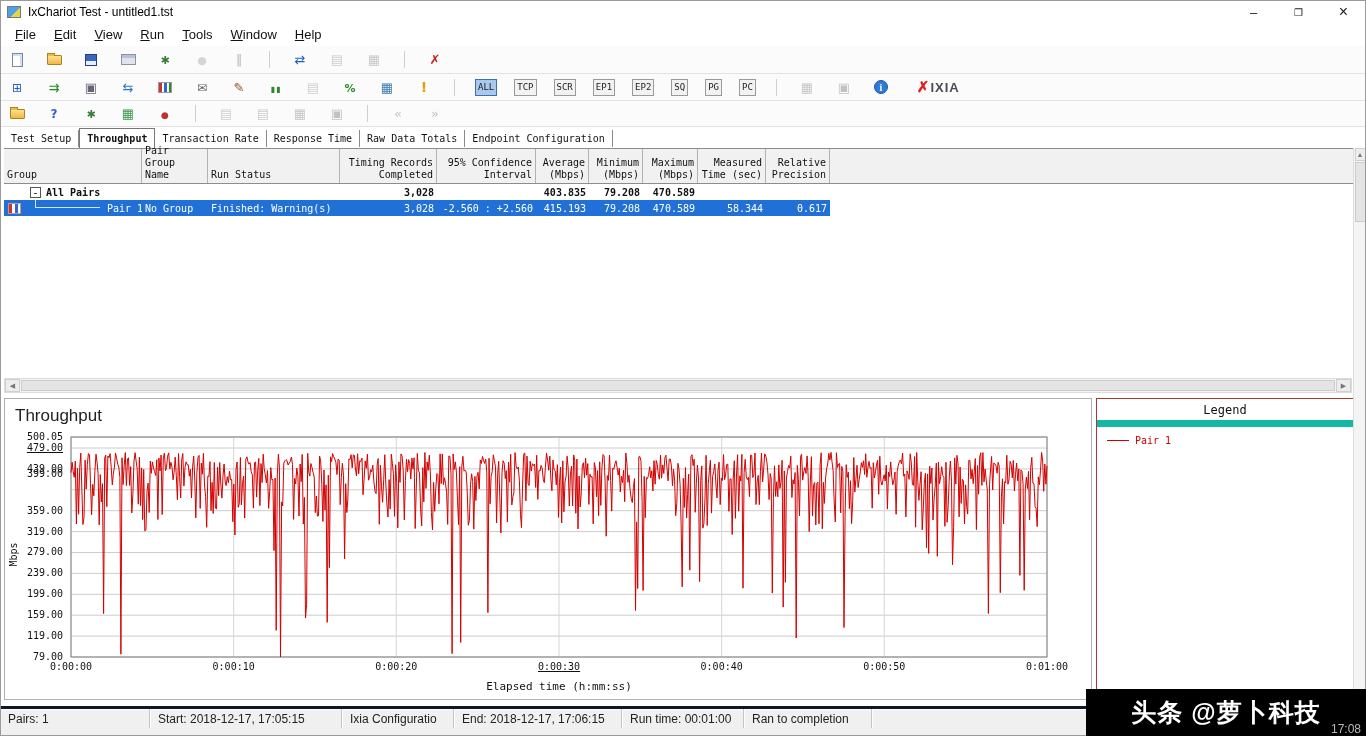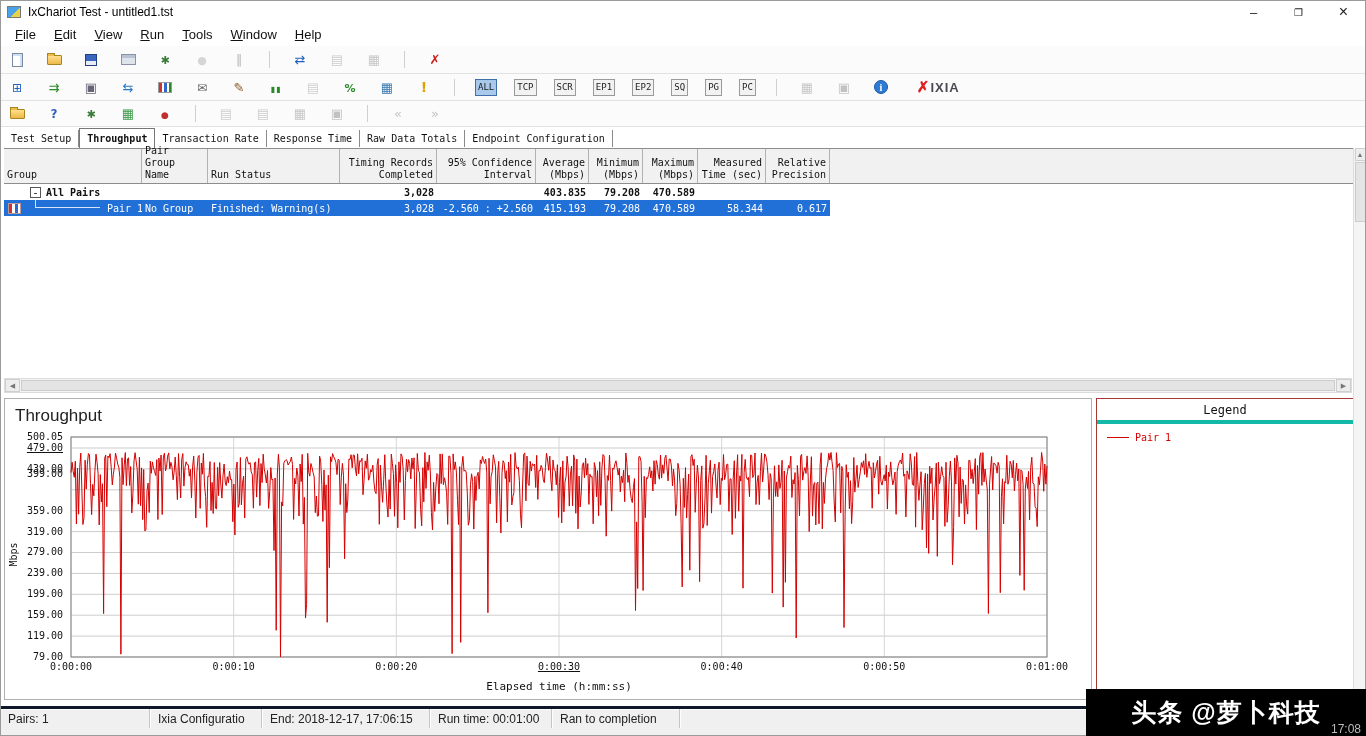--- a/index.html
+++ b/index.html
@@ -105,21 +105,21 @@
   
   .chart-pane{position:absolute;left:4px;top:398px;width:1088px;height:302px;background:#fff;border:1px solid #b0b0b0}
   .chart-title{position:absolute;left:10px;top:7px;font-size:17px;color:#222}
   #plot-svg{position:absolute;left:0;top:0}
   #yticks,#xticks{position:absolute;inset:0;pointer-events:none}
   .ytick{position:absolute;left:0;width:58px;text-align:right;font:10px "DejaVu Sans Mono",monospace;color:#111}
   .xtick{position:absolute;top:262px;width:56px;text-align:center;font:10px "DejaVu Sans Mono",monospace;color:#111}
   .ylab{position:absolute;left:-12px;top:150px;width:40px;text-align:center;transform:rotate(-90deg);font:10px "DejaVu Sans Mono",monospace;color:#111}
   .xlab{position:absolute;left:66px;top:281px;width:976px;text-align:center;font:11px "DejaVu Sans Mono",monospace;color:#111}
   .legend-pane{position:absolute;left:1096px;top:398px;width:258px;height:302px;background:#fff;border:1px solid #a83838}
-  .legend-title{text-align:center;font:12px "DejaVu Sans Mono",monospace;padding:4px 0 3px 0;border-bottom:4px solid #14b8a6;color:#111}
+  .legend-title{text-align:center;font:12px "DejaVu Sans Mono",monospace;padding:4px 0 3px 0;border-bottom:7px solid #14b8a6;color:#111}
   .legend-entry{display:flex;align-items:center;margin:8px 0 0 10px}
   .legend-line{width:22px;height:1px;background:#d40000;margin-right:6px}
   .legend-label{font:10px "DejaVu Sans Mono",monospace;color:#d40000}
 
   
   .statusbar{position:absolute;left:0;right:0;top:706px;height:22px;background:#f0f0f0;border-top:3px solid #0f172a;display:flex;font-size:12px;color:#222}
   .seg{display:flex;align-items:center;padding:0 8px;border-right:1px solid #c6c6c6;box-shadow:inset 1px 1px 0 #fdfdfd;white-space:nowrap;overflow:hidden}
   .s0{width:150px}.s1{width:192px}.s2{width:112px}.s3{width:168px}.s4{width:122px}.s5{width:128px}
   .segfill{flex:1;border-right:none}
   .bottom-strip{position:absolute;left:0;right:0;top:728px;height:8px;background:#f0f0f0}
@@ -444,20 +444,21 @@
 <div class="legend-pane">
   <div class="legend-title">Legend</div>
   <div class="legend-entry">
     <span class="legend-line" style="background: rgb(212, 0, 0);"></span>
     <span class="legend-label" style="color: rgb(212, 0, 0);">Pair 1</span>
   </div>
 </div>
 
 <div class="statusbar">
   <span class="seg s0">Pairs: 1</span>
+  <span class="seg s1">Start: 2018-12-17, 17:05:15</span>
   <span class="seg s2">Ixia Configuratio</span>
   <span class="seg s3">End: 2018-12-17, 17:06:15</span>
   <span class="seg s4">Run time: 00:01:00</span>
   <span class="seg s5">Ran to completion</span>
   <span class="seg segfill"></span>
 </div>
 <div class="bottom-strip"></div>
 
 <div class="watermark">
   <span class="wm-text">头条 @萝卜科技</span>

